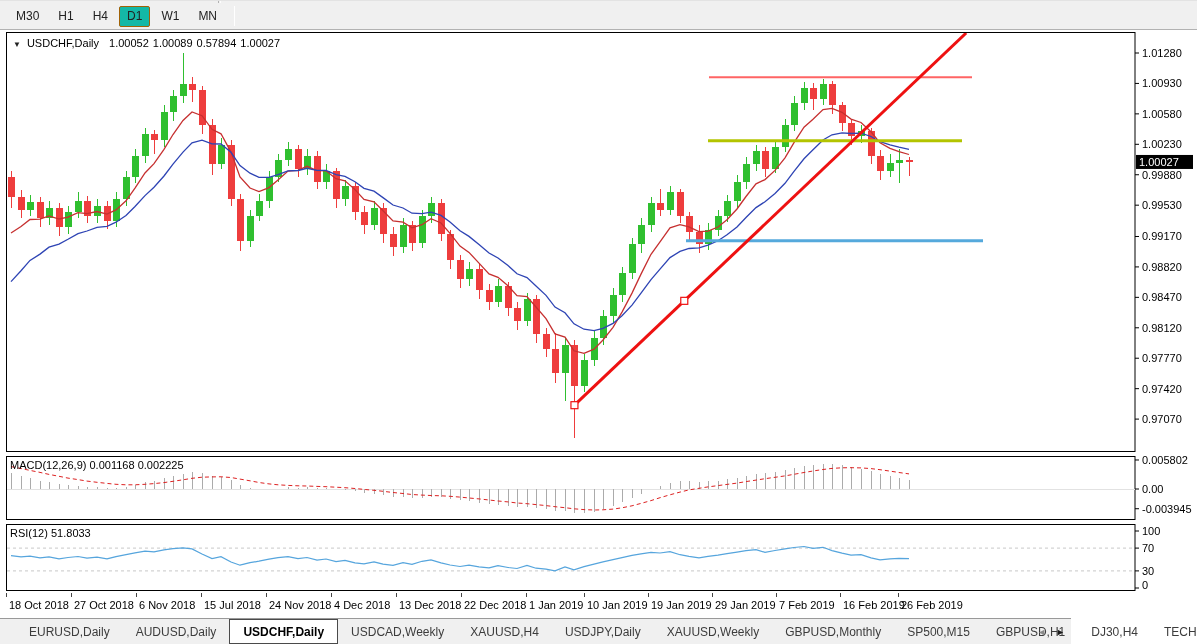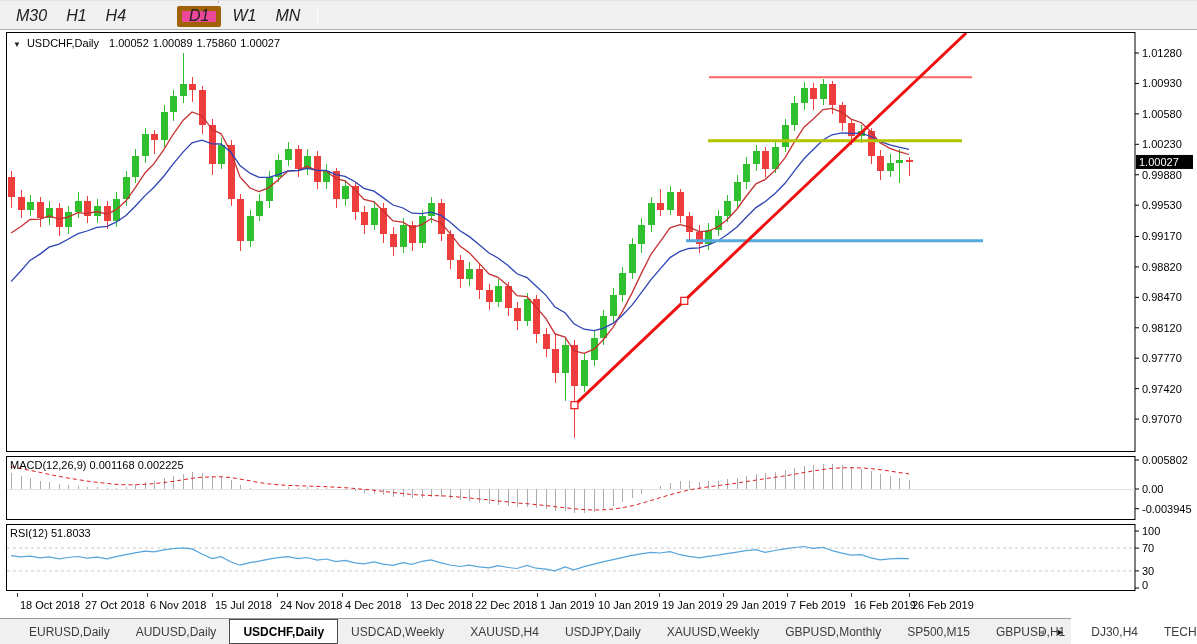--- a/index.html
+++ b/index.html
@@ -1,38 +1,38 @@
 <!DOCTYPE html>
 <html><head>
 <meta charset="utf-8">
 <style>
   * { margin:0; padding:0; box-sizing:border-box; }
   html,body { width:1197px; height:644px; overflow:hidden; }
   body { position:relative; background:#fff; font-family:"Liberation Sans",sans-serif; color:#000; }
   #top-strip { position:absolute; left:0; top:0; width:1197px; height:3px; background:#f0f0f0; border-top:1px solid #e3e3e3; }
   #top-strip .notch { position:absolute; left:218px; top:0; width:3px; height:3px; border-left:1px solid #b0b0b0; border-right:1px solid #fdfdfd; }
   #toolbar { position:absolute; left:0; top:3px; width:1197px; height:27px; background:#f0f0f0; border-bottom:1px solid #b2b2b2; display:flex; align-items:center; padding-left:8px; }
-  .tf-btn { height:21px; padding:0 7px; margin-right:3px; font-size:16px; color:#222; background:transparent; border:1px solid transparent; border-radius:2px; display:flex; align-items:center; cursor:default;font-style:italic; }
-  .tf-btn.active { background:#ec4899; border:5px solid #a16207;margin-left:40px; }
+  .tf-btn { height:21px; padding:0 7px; margin-right:3px; font-size:12px; color:#222; background:transparent; border:1px solid transparent; border-radius:2px; display:flex; align-items:center; cursor:default; }
+  .tf-btn.active { background:#14b8a6; border:1px solid #a16207; }
   .tb-sep { width:1px; height:20px; background:#bdbdbd; border-right:1px solid #fff; margin:0 6px; }
   #chart-window { position:absolute; left:0; top:30px; width:1197px; height:562px; background:#fff; }
   #left-frame { position:absolute; left:0; top:0; width:6px; height:562px; border-left:2px solid #9c9c9c; background:#fff; }
   svg { position:absolute; left:0; display:block; }
   #price-svg { top:0; }
   #macd-svg  { top:425px; }
   #rsi-svg   { top:493px; }
   svg text { font-family:"Liberation Sans",sans-serif; font-size:11px; fill:#000; }
   .overlay-label { position:absolute; font-size:11px; color:#000; white-space:nowrap; pointer-events:none; }
   #chart-title { left:13px; top:7px; }
   #chart-title .tri { font-size:8px; color:#222; margin-right:6px; }
   #chart-title .sym { margin-right:10px; }
   #chart-title span { margin-right:4px; }
   #macd-label { left:10px; top:429px; }
   #rsi-label  { left:10px; top:497px; }
-  #date-axis { position:absolute; left:11px; top:592px; width:998px; height:26px; background:#fff; }
+  #date-axis { position:absolute; left:0; top:592px; width:998px; height:26px; background:#fff; }
   .date-tick { position:absolute; top:1px; width:1px; height:4px; background:#444; }
   .date-label { position:absolute; top:7px; font-size:11px; color:#000; white-space:nowrap; }
   #tab-bar { position:absolute; left:0; top:618px; width:1071px; height:26px; background:#f0f0f0; border-top:1px solid #999; display:flex; align-items:stretch; padding-left:16px; }
   .tab { padding:0 13px; font-size:12px; color:#3c3c3c; display:flex; align-items:center; cursor:default; white-space:nowrap; }
   .tab.active { background:#fff; border:1px solid #4a4a4a; font-weight:bold; color:#000; }
   .tab-sep { width:1px; height:13px; background:#a8a8a8; align-self:center; }
   #tab-scroll { position:absolute; right:6px; top:0; height:25px; display:flex; align-items:center; gap:10px; }
   #tab-scroll .arr { font-size:9px; }
   #tab-scroll .arr.left { color:#8a8a8a; }
   #tab-scroll .arr.right { color:#1a1a1a; }
@@ -420,21 +420,21 @@
         <line x1="1135" y1="25.1" x2="1139" y2="25.1" stroke="#000" stroke-width="1"></line>
         <text x="1142" y="29.1">70</text>
         <line x1="1135" y1="47.900000000000006" x2="1139" y2="47.900000000000006" stroke="#000" stroke-width="1"></line>
         <text x="1142" y="51.900000000000006">30</text>
         <line x1="1135" y1="65" x2="1139" y2="65" stroke="#000" stroke-width="1"></line>
         <text x="1142" y="66">0</text>
       </g>
     </svg>
 
   <div class="overlay-label" id="chart-title">
-    <span class="tri">▼</span><span class="sym">USDCHF,Daily</span><span>1.00052</span><span>1.00089</span><span>1.75860</span><span>1.00027</span>
+    <span class="tri">▼</span><span class="sym">USDCHF,Daily</span><span>1.00052</span><span>1.00089</span><span>0.57894</span><span>1.00027</span>
   </div>
   <div class="overlay-label" id="macd-label">
     <span>MACD(12,26,9)</span> <span>0.001168</span> <span>0.002225</span>
   </div>
   <div class="overlay-label" id="rsi-label">
     <span>RSI(12)</span> <span>51.8033</span>
   </div>
 </div>
 
 <div id="date-axis">

